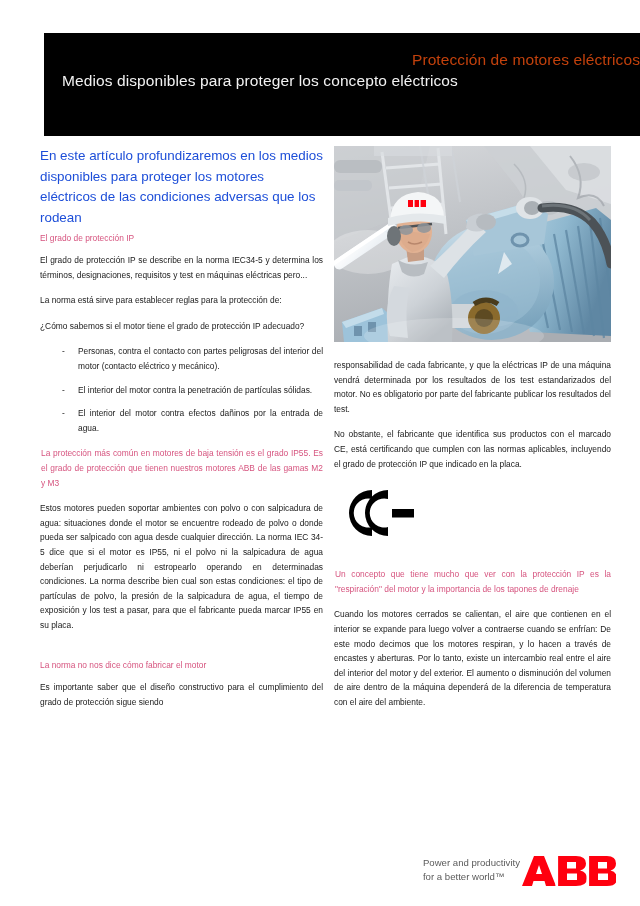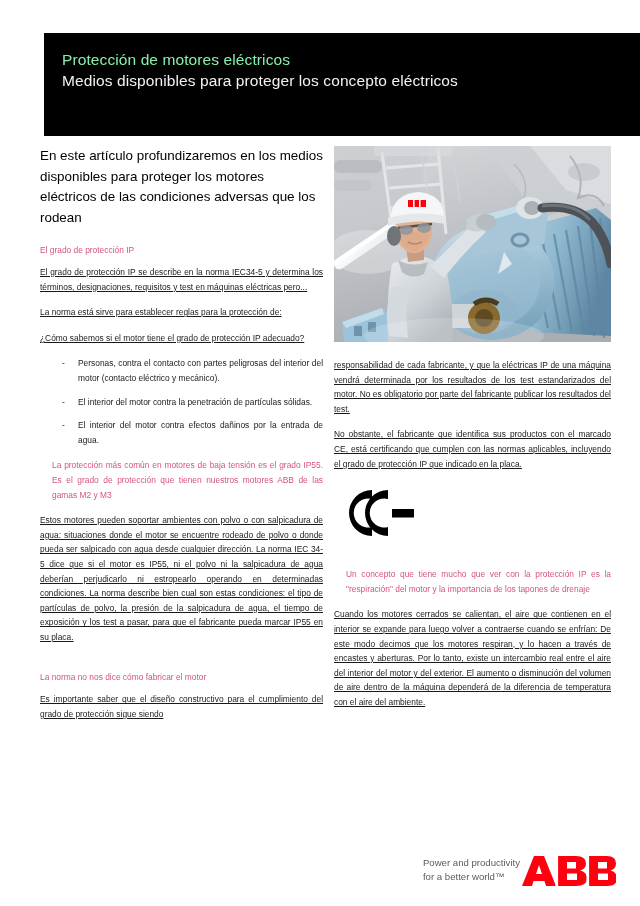--- a/index.html
+++ b/index.html
@@ -20,25 +20,26 @@
     position: absolute;
     left: 44px;
     top: 33px;
     width: 596px;
     height: 103px;
     background: #000000;
     box-sizing: border-box;
     padding: 16px 0 0 18px;
   }
   #header-title {
-    color: #86efac;
+    color: #c2410c;
     font-size: 15.5px;
     line-height: 21px;
     letter-spacing: 0.1px;
     white-space: nowrap;
+    text-align: right;
   }
   #header-subtitle {
     color: #f2f2f2;
     font-size: 15.5px;
     line-height: 21px;
     letter-spacing: 0.1px;
     white-space: nowrap;
   }
 
   
@@ -49,47 +50,46 @@
     width: 283px;
   }
   #col-right {
     position: absolute;
     left: 334px;
     top: 358px;
     width: 277px;
   }
 
   .intro-lead {
-    color: #000000;
+    color: #1d4ed8;
     font-size: 13.4px;
     line-height: 20.5px;
-    margin: 0 0 16px 0;
+    margin: 0 0 4px 0;
   }
   .subhead {
     color: #d6547f;
     font-size: 8.4px;
     line-height: 12px;
     margin: 0 0 9px 0;
   }
   .body-text {
     color: #1a1a1a;
     font-size: 8.4px;
     line-height: 14.6px;
     text-align: justify;
     margin: 0 0 11px 0;
-    text-decoration: underline;
   }
   .body-text.last { margin-bottom: 0; }
 
   .pink-text {
     color: #d6547f;
     font-size: 8.4px;
     line-height: 14.6px;
     text-align: justify;
-    margin: 0 0 11px 12px;
+    margin: 0 0 11px 1px;
   }
 
   ul.bullets {
     list-style: none;
     margin: 0 0 11px 0;
     padding: 0;
   }
   ul.bullets li {
     position: relative;
     color: #1a1a1a;

